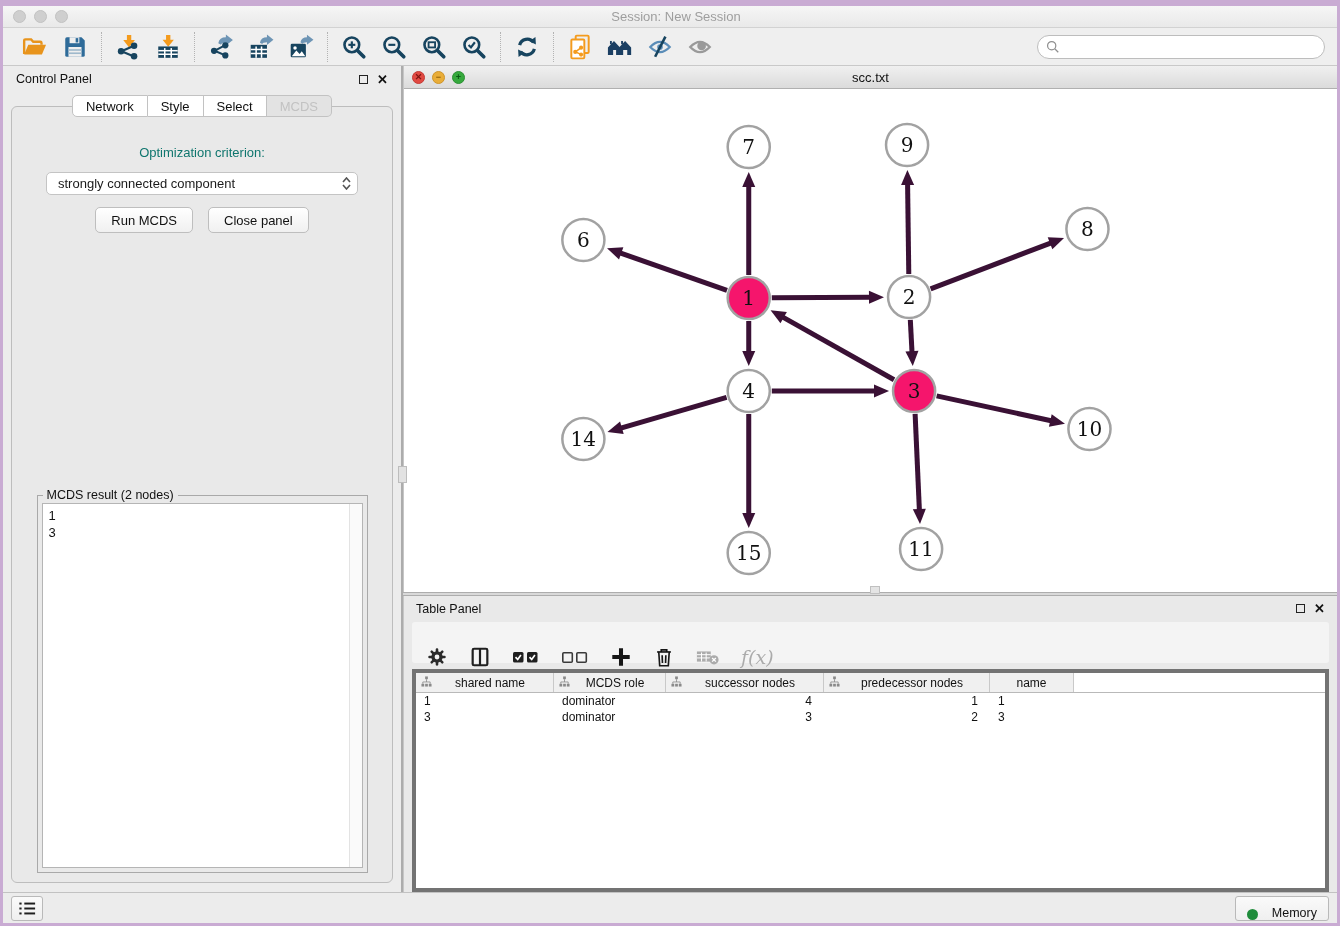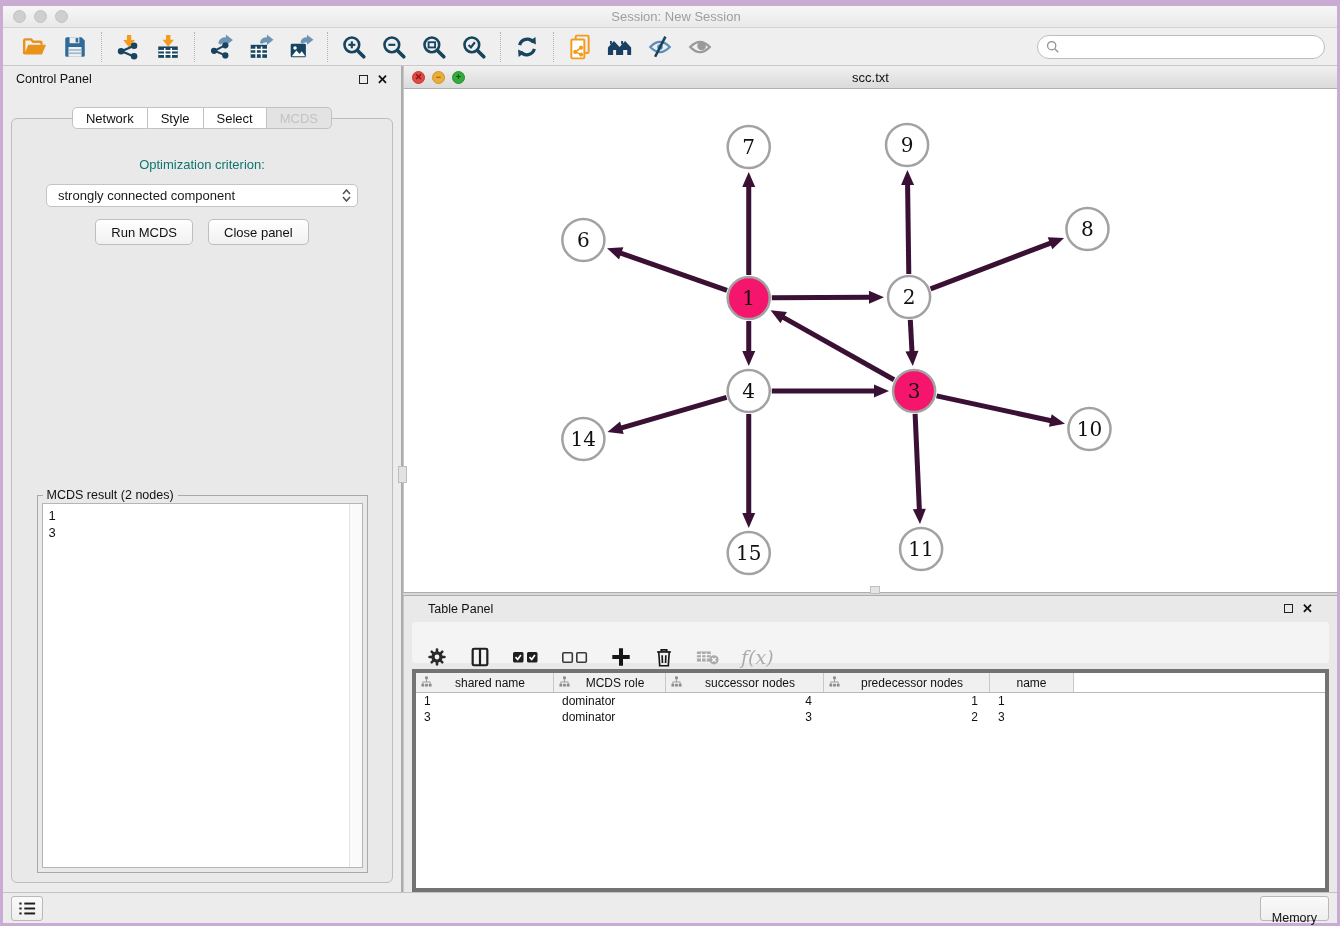--- a/index.html
+++ b/index.html
@@ -23,21 +23,21 @@
 
   
   .main { flex:1; display:flex; min-height:0; position:relative; }
 
   
   .control-panel { width:400px; flex:0 0 400px; background:#ECECEC; border-right:2px solid #ACACAC; display:flex; flex-direction:column; }
   .panel-head { height:26px; flex:0 0 26px; display:flex; align-items:center; padding:0 13px; font-size:12.5px; color:#111; }
   .panel-ctrls { margin-left:auto; display:flex; gap:9px; align-items:center; }
   .float-glyph { width:9px; height:9px; border:1.5px solid #222; display:inline-block; }
   .close-glyph { font-size:13px; font-weight:bold; color:#111; line-height:9px; }
-  .cp-tabs { display:flex; justify-content:center; margin-top:15px; margin-bottom:-11px; position:relative; z-index:2;border-radius:7px; }
+  .cp-tabs { display:flex; justify-content:center; margin-top:3px; margin-bottom:-11px; position:relative; z-index:2;border-radius:7px; }
   .tab { background:#fff; border:1px solid #C2C2C2; border-left:none; height:22px; padding:3px 13px; font-size:13px; color:#111; }
   .tab:first-child { border-left:1px solid #C2C2C2; border-radius:5px 0 0 5px; }
   .tab:last-child { border-radius:0 5px 5px 0; }
   .tab.selected { background:#E3E3E3; color:#C2C2C2; }
   .tab-pane { margin:0 8px 9px; border:1px solid #BDBDBD; border-radius:6px; background:#E9E9E9; flex:1; padding-top:26px; display:flex; flex-direction:column; align-items:center; min-height:0; }
   .opt-label { font-size:13px; margin-top:12px; color:#0f766e; }
   .select-ctl { margin-top:12px; width:312px; height:23px; background:#fff; border:1px solid #C4C4C4; border-radius:5px; display:flex; align-items:center; padding:0 6px 0 11px; font-size:13px; }
   .stepper { margin-left:auto; display:flex; flex-direction:column; gap:1px; }
   .btn-row { margin-top:12px; display:flex; gap:15px; }
   .btn { height:26px; padding:0 15px; background:linear-gradient(#FFFFFF,#F0F0F0); border:1px solid #BEBEBE; border-radius:5px; font-size:13px; color:#111; display:flex; align-items:center; }
@@ -61,38 +61,38 @@
   .light.green { background:#36A93D; border:1px solid #2B8F33; color:#0A5A12; }
   .net-title { flex:1; text-align:center; font-size:13px; color:#111; }
   .net-canvas { flex:1; position:relative; background:#fff; }
   .net-canvas svg { position:absolute; inset:0; width:100%; height:100%; }
 
   .h-splitter { height:4px; flex:0 0 4px; background:#D9D9D9; border-top:1px solid #ADADAD; border-bottom:1px solid #ADADAD; position:relative; }
   .h-handle { position:absolute; left:50%; top:-7px; width:10px; height:8px; background:#E4E4E4; border:1px solid #C0C0C0; }
 
   
   .table-panel { flex:1; background:#E9E9E9; border-left:1px solid #C6C6C6; display:flex; flex-direction:column; min-height:0; }
-  .tp-head { height:25px; flex:0 0 25px; display:flex; align-items:center; padding:0 24px; font-size:12.5px; color:#111;gap:35px; }
+  .tp-head { height:25px; flex:0 0 25px; display:flex; align-items:center; padding:0 12px; font-size:12.5px; color:#111;gap:35px; }
   .tp-toolbar { margin:1px 8px 6px; height:41px; flex:0 0 41px; background:#F4F4F4; border-radius:3px; display:flex; align-items:center; padding:0 14px; gap:21px; }
   .tp-toolbar .ticon { display:flex; align-items:center; justify-content:center; height:26px;margin-top:28px; }
   .fx-label { font-family:"DejaVu Serif", serif; font-style:italic; font-size:19px; color:#ABABAB; }
   .tp-table { margin:0 8px; flex:1; background:#fff; border:4px solid #737373; overflow:hidden; display:flex; flex-direction:column; min-height:0; }
   .thead { display:flex; height:20px; flex:0 0 20px; border-bottom:1px solid #B9B9B9; width:fit-content; min-width:100%; }
   .th { background:#F0F0F0; border-right:1px solid #C9C9C9; display:flex; align-items:center; padding:0 5px; font-size:12px; color:#111; }
   .th .th-label { flex:1; text-align:center; }
   .trow { display:flex; height:16px; font-size:12px; color:#111; }
   .td { padding:0 8px; display:flex; align-items:center; }
   .td.right { justify-content:flex-end; padding-right:12px; }
   .tp-footer { height:44px; flex:0 0 44px; display:flex; align-items:flex-end; justify-content:center; padding-bottom:5px; }
   .bottom-tabs { display:flex; }
 
   
   .statusbar { height:31px; flex:0 0 31px; border-top:1px solid #C2C2C2; background:#ECECEC; display:flex; align-items:center; padding:0 8px; }
   .status-btn { width:32px; height:25px; background:linear-gradient(#FAFAFA,#EFEFEF); border:1px solid #B9B9B9; border-radius:3px; display:flex; align-items:center; justify-content:center; }
-  .memory-btn { margin-left:auto; height:25px; padding:0 11px; display:flex; align-items:flex-start; gap:14px; background:linear-gradient(#FAFAFA,#EFEFEF); border:1px solid #B9B9B9; border-radius:3px; font-size:12.5px; color:#111;flex-direction:column; }
+  .memory-btn { margin-left:auto; height:25px; padding:0 11px; display:flex; align-items:flex-end; gap:14px; background:linear-gradient(#FAFAFA,#EFEFEF); border:1px solid #B9B9B9; border-radius:3px; font-size:12.5px; color:#111; }
   .mem-dot { width:11px; height:11px; border-radius:50%; }
 </style>
 </head>
 <body>
 
 <div class="app">
 
   <div class="titlebar">
     <div class="tl-dots">
       <span class="dot"></span>

